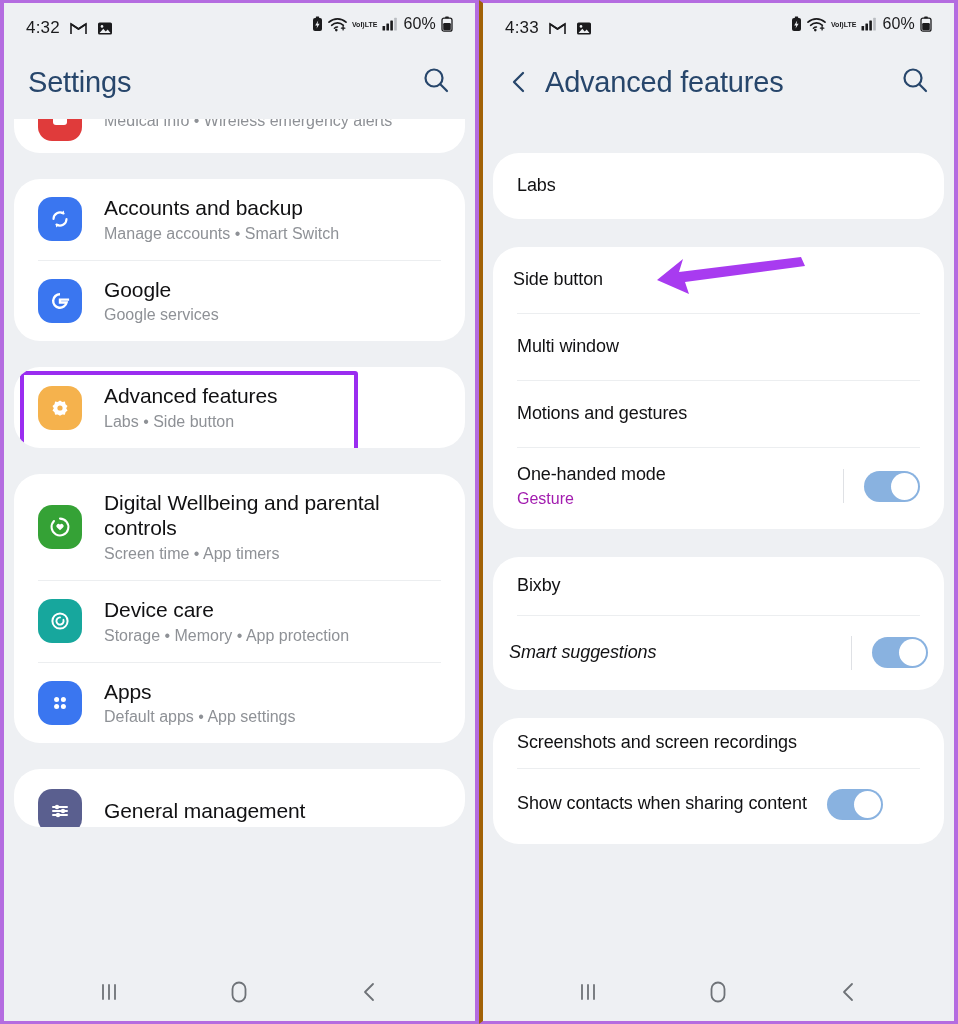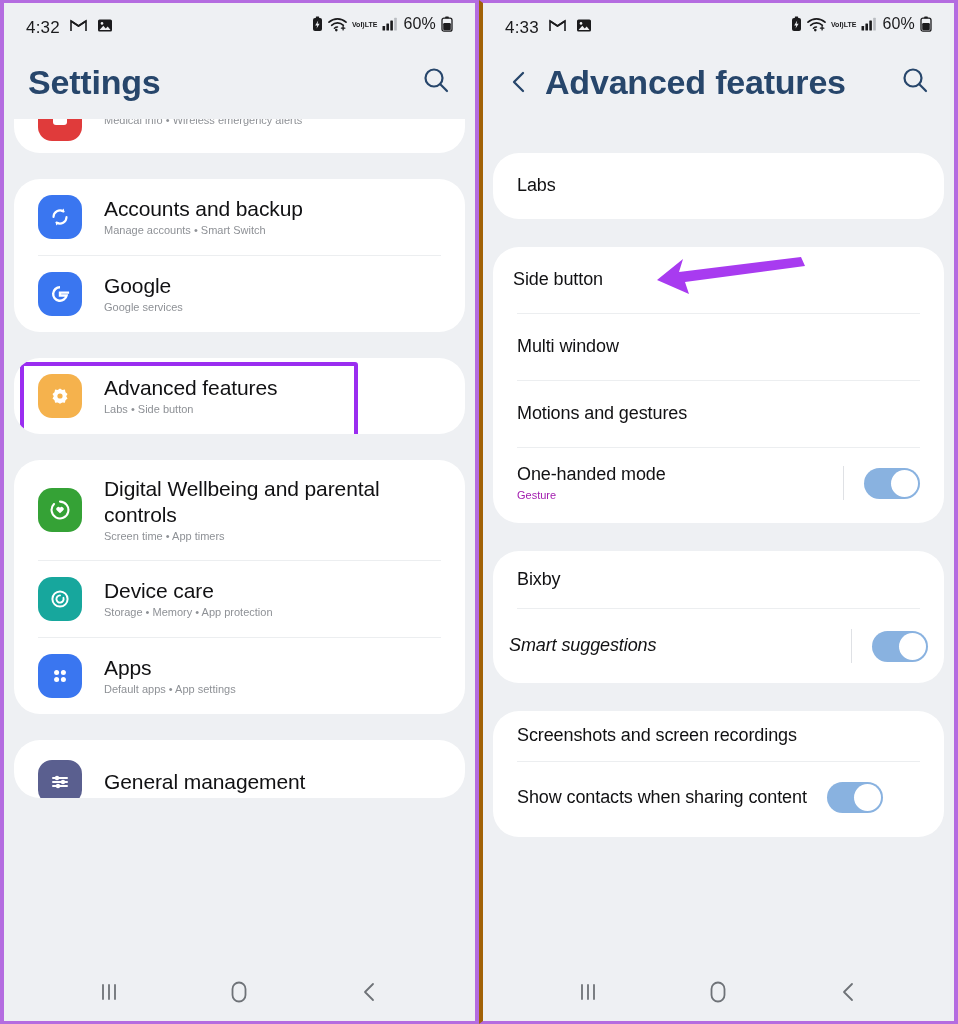--- a/index.html
+++ b/index.html
@@ -26,53 +26,53 @@
   .phone.right{border-left:4px solid #a16207;}
 
   .inner{position:relative;width:100%;height:100%;background:#eef0f3;overflow:hidden;}
 
   
   .statusbar{
     height:42px;display:flex;align-items:center;
     padding:0 22px;box-sizing:border-box;
     font-size:16px;color:#1d1d1f;
   }
-  .sb-left{display:flex;align-items:flex-start;gap:10px;margin-top:8px;}
+  .sb-left{display:flex;align-items:center;gap:10px;margin-top:8px;}
   .sb-time{font-size:17px;letter-spacing:.2px;color:#1b1b1d;}
   .sb-right{margin-left:auto;display:flex;align-items:center;gap:5px;}
   .sb-pct{font-size:16px;color:#1b1b1d;letter-spacing:.2px;}
   .sb-ico{display:inline-flex;align-items:center;}
   .volte{font-size:7px;line-height:7px;text-align:center;font-weight:bold;color:#1b1b1d;}
 
   
   .hdr{
     height:74px;display:flex;align-items:center;
     padding:0 24px;box-sizing:border-box;
   }
   .hdr-title{
-    font-size:34px;color:#27466b;font-weight:bold;letter-spacing:-.2px;
+    font-size:29px;color:#27466b;font-weight:normal;letter-spacing:-.2px;
   }
   .hdr .srch{margin-left:auto;}
   .back-chev{margin-right:14px;display:inline-flex;}
 
   
   .card{
     background:#ffffff;border-radius:26px;margin:0 10px 12px 10px;
     overflow:hidden;position:relative;
   }
   .row{
     display:flex;align-items:center;
     padding:16px 24px;box-sizing:border-box;
     position:relative;
   }
   .row .icon{width:44px;height:44px;border-radius:14px;flex:0 0 44px;
     display:flex;align-items:center;justify-content:center;margin-right:22px;}
   .row .txt{flex:1 1 auto;min-width:0;}
   .ttl{font-size:21px;color:#111113;line-height:1.22;letter-spacing:-.1px;}
-  .sub{font-size:11px;color:#8e9196;margin-top:3px;line-height:1.25;}
+  .sub{font-size:16px;color:#8e9196;margin-top:3px;line-height:1.25;}
   .sub.blue{color:#a21caf;}
   .divider{height:1px;background:#eceef0;margin:0 24px;}
 
   
   .srow{display:flex;align-items:center;padding:20px 24px;box-sizing:border-box;min-height:26px;}
   .srow .txt{flex:1 1 auto;padding-right:10px;}
   .srow .ttl{font-size:18px;color:#111113;}
 
   
   .tgwrap{display:flex;align-items:center;flex:0 0 auto;}

